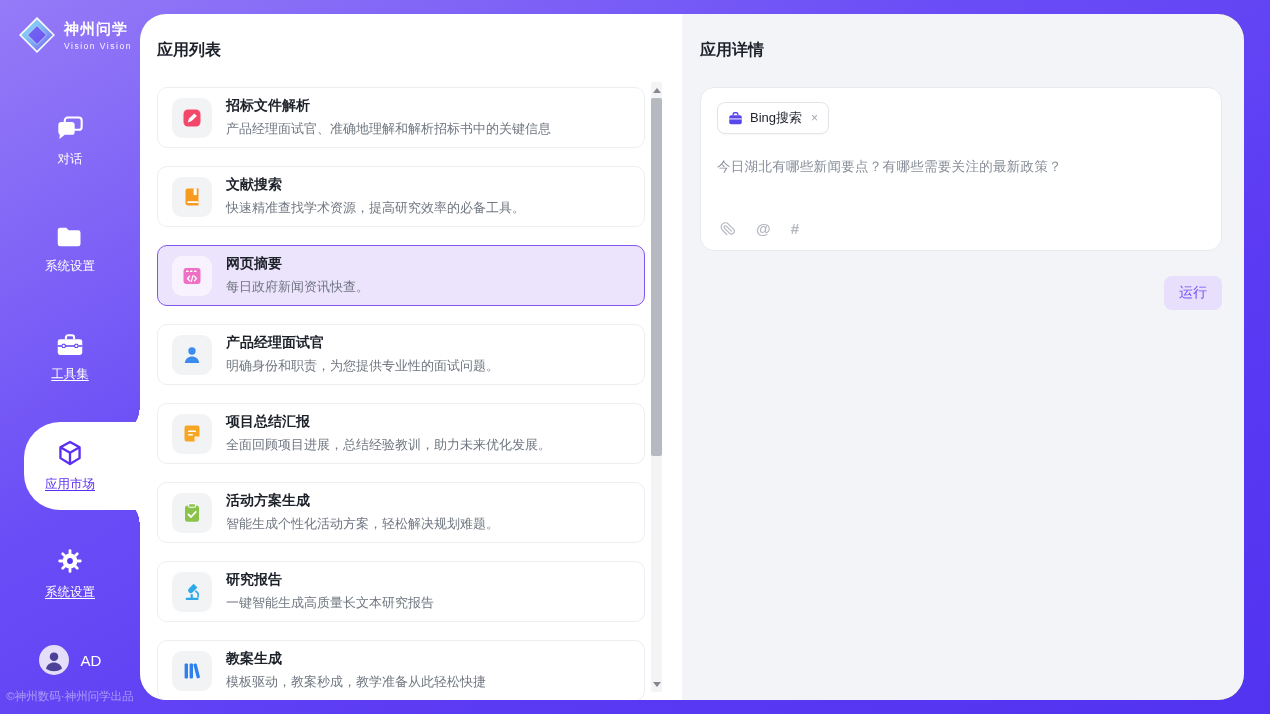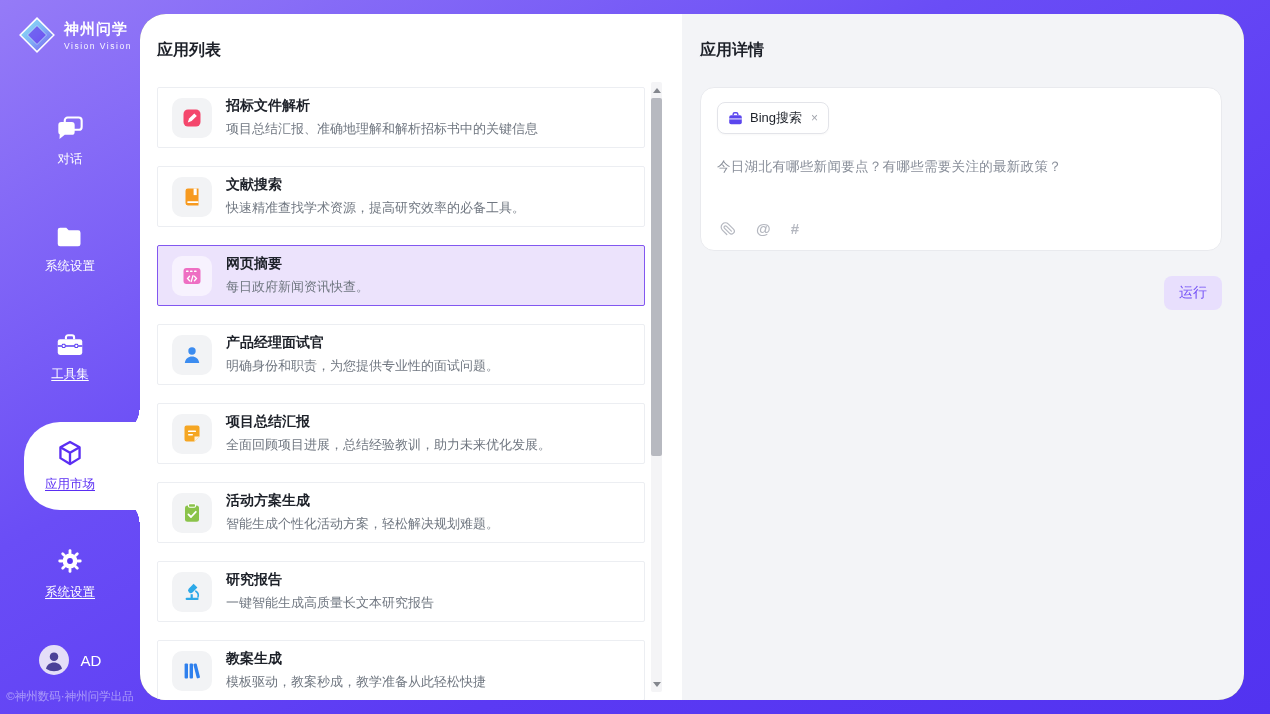--- a/index.html
+++ b/index.html
@@ -33,21 +33,21 @@
   .copyright { color:rgba(255,255,255,.45); font-size:11.5px; text-align:center; white-space:nowrap; }
 
   
   .shell { position:absolute; left:140px; top:14px; right:26px; bottom:14px;
     border-radius:26px; overflow:hidden; display:flex; background:#737373; z-index:1; }
 
   
   .panel-list { width:542px; background:#fff; position:relative; padding:26px 0 0 17px; }
   .panel-title { font-size:16px; font-weight:bold; color:#1d2129; }
   .app-items { margin-top:26px; width:488px; display:flex; flex-direction:column; gap:18px; }
-  .app-item { height:61px; flex:0 0 61px; border:1px solid #eceef2; border-radius:2px;
+  .app-item { height:61px; flex:0 0 61px; border:1px solid #eceef2; border-radius:10px;
     background:#fff; display:flex; align-items:center; gap:14px; padding:0 14px; cursor:pointer; }
   .app-item.selected { background:#ece3fc; border:1px solid #8257f0; }
   .chip { width:40px; height:40px; border-radius:10px; background:#f2f3f5; flex:0 0 40px;
     display:flex; align-items:center; justify-content:center; }
   .app-item.selected .chip { background:#f7f2fe; }
   .app-texts { display:flex; flex-direction:column; gap:5px; min-width:0; }
   .app-title { font-size:14px; font-weight:bold; color:#1d2129; }
   .app-desc { font-size:13px; color:#707781; white-space:nowrap; }
 
   
@@ -189,21 +189,21 @@
 
       <div class="app-item">
         <div class="chip" style="color: rgb(244, 71, 108);">
           <svg width="22" height="22" viewBox="0 0 22 22">
             <rect x="2.5" y="2.5" width="17" height="17" rx="4.5" fill="currentColor"></rect>
             <path d="M6.8 15.4l1.3-3.8 5.2-5.2 2.5 2.5-5.2 5.2z" fill="#fff"></path>
           </svg>
         </div>
         <div class="app-texts">
           <div class="app-title">招标文件解析</div>
-          <div class="app-desc">项目总结汇报、准确地理解和解析招标书中的关键信息</div>
+          <div class="app-desc">产品经理面试官、准确地理解和解析招标书中的关键信息</div>
         </div>
       </div>
 
       <div class="app-item">
         <div class="chip" style="color: rgb(247, 154, 31);">
           <svg width="22" height="22" viewBox="0 0 22 22">
             <path d="M4.5 4.8a2.3 2.3 0 0 1 2.3-2.3h10.7v16.9H6.8a2.3 2.3 0 0 1-2.3-2.3z" fill="currentColor"></path>
             <rect x="12.6" y="2.5" width="3.1" height="6.6" fill="#fff"></rect>
             <rect x="6.2" y="15.3" width="11.3" height="1.7" rx=".8" fill="#fff"></rect>
           </svg>

